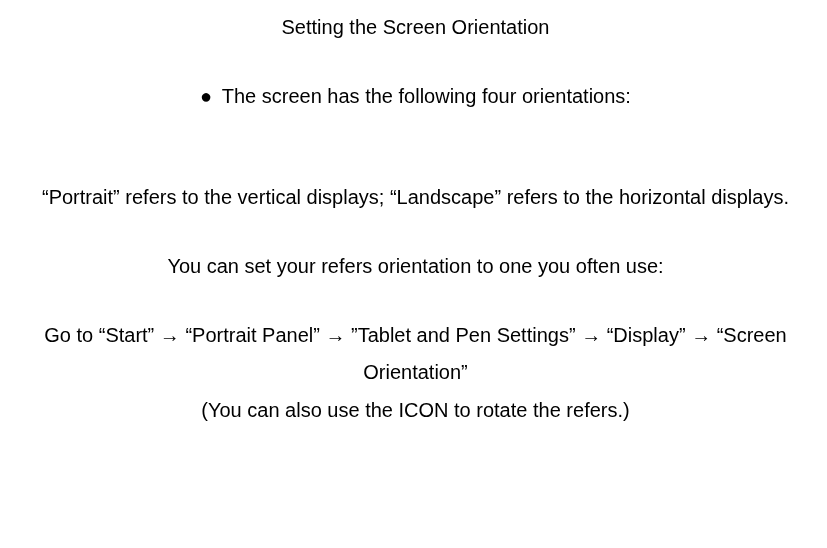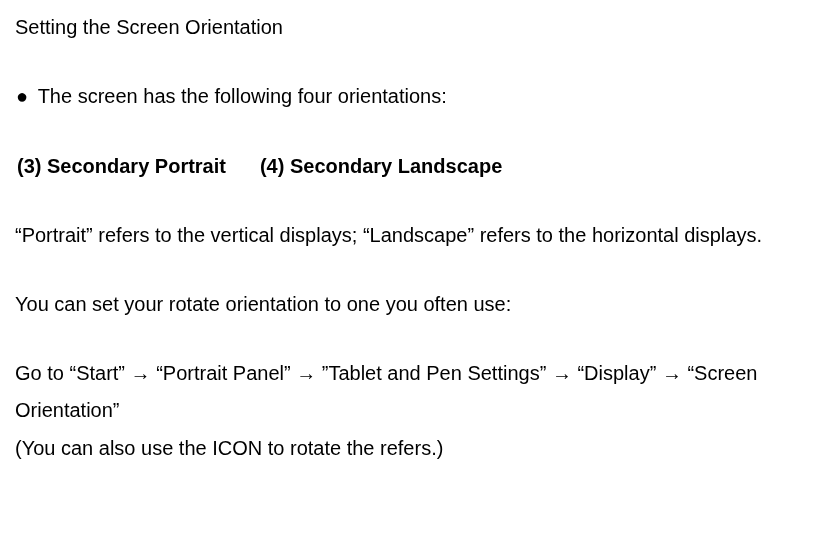--- a/index.html
+++ b/index.html
@@ -1,15 +1,15 @@
 <!DOCTYPE html>
 <html><head>
   <meta charset="utf-8">
   <style>
-    * { margin: 1px; padding: 0; box-sizing: border-box; }
+    * { margin: 1px; padding: 0; box-sizing: border-box; text-align: center; }
     body {
       font-family: Arial, Helvetica, sans-serif;
       font-size: 20px;
       line-height: 1.85;
       color: #000;
       background: #fff;
       width: 827px;
       height: 548px;
       padding: 6px 12px 12px 12px;
     }
@@ -33,32 +33,28 @@
 <div class="block">
   <span>●</span>
   <span> </span>
   <span>The screen has the following four orientations:</span>
 </div>
 
 <div class="gap"></div>
 
 <table class="orientations">
   <tbody>
-  <tr>
-    <td>(3) Secondary Portrait</td>
-    <td>(4) Secondary Landscape</td>
-  </tr>
 </tbody>
   </table>
 
 <div class="gap"></div>
 
 <div class="block">“Portrait” refers to the vertical displays; “Landscape” refers to the horizontal displays.</div>
 
 <div class="gap"></div>
 
-<div class="block">You can set your rotate orientation to one you often use:</div>
+<div class="block">You can set your refers orientation to one you often use:</div>
 
 <div class="gap"></div>
 
 <div class="block" id="nav-path">Go to “Start” → “Portrait Panel” → ”Tablet and Pen Settings” → “Display” → “Screen Orientation”</div>
 
 <div class="block">(You can also use the ICON to rotate the refers.)</div>
 
 </body></html>

